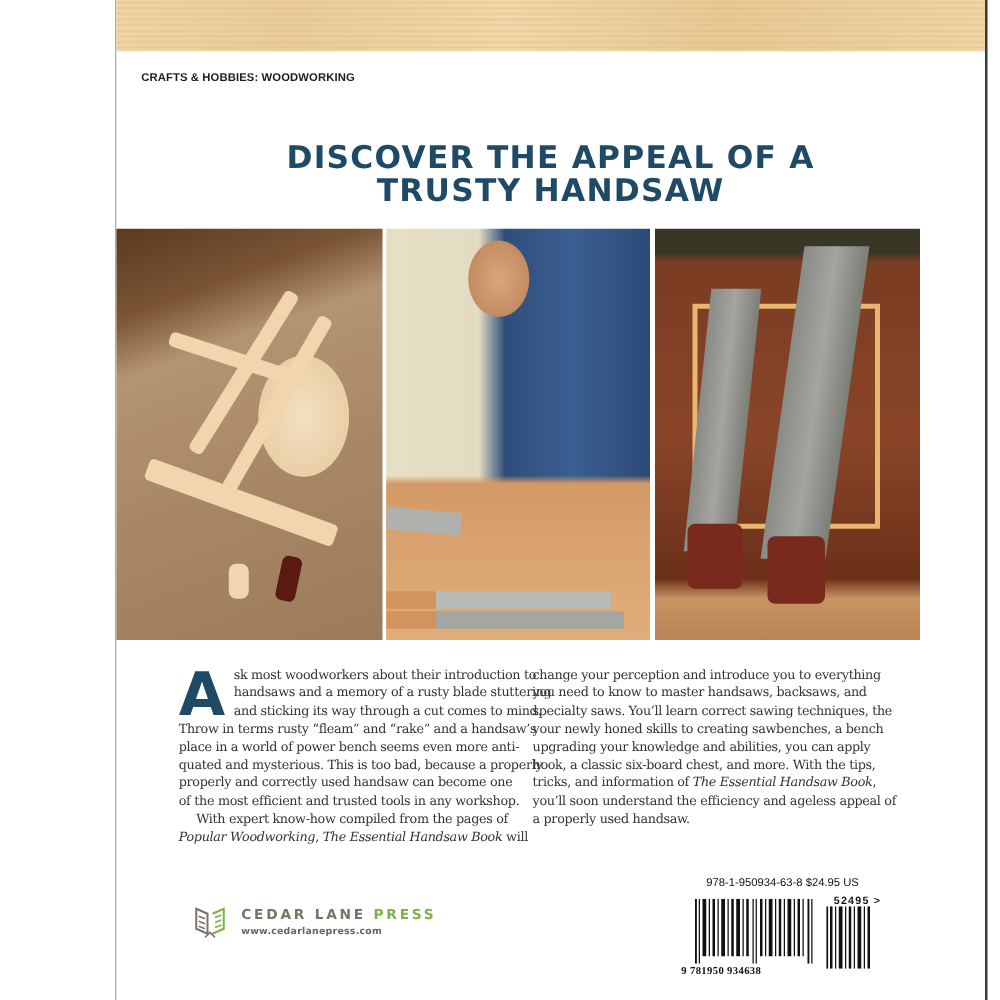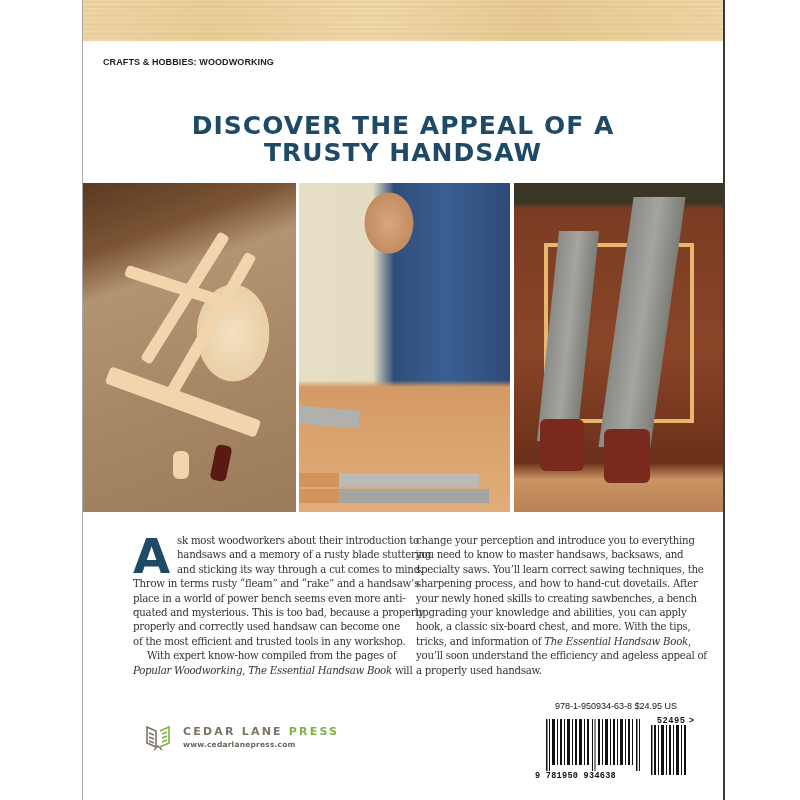--- a/index.html
+++ b/index.html
@@ -1,22 +1,22 @@
 <!DOCTYPE html>
 <html><head>
   <meta charset="utf-8">
   <style>
     * { box-sizing: border-box; margin: 0; padding: 0; }
     html, body { width: 800px; height: 800px; background: #ffffff; overflow: hidden; }
     body { position: relative; font-family: "DejaVu Serif", serif; }
 
     .page {
       position: absolute;
-      left: 82px; top: 0;
-      width: 643px; height: 800px;
+      left: 92px; top: 0;
+      width: 698px; height: 800px;
       background: #ffffff;
       border-left: 1px solid #a9a9a9;
       border-right: 2px solid #3a3a3a;
       overflow: hidden;
     }
 
     .wood-band {
       position: absolute; left: 0; top: 0; width: 100%; height: 41px;
       background:
         repeating-linear-gradient(180deg,
@@ -115,21 +115,21 @@
     }
     .addon-code {
       position: absolute; left: 122px; top: 20px;
       font-family: "Liberation Sans", sans-serif; font-weight: bold; font-size: 8.5px;
       letter-spacing: 1px; color: #111; white-space: nowrap;
     }
     .bars-main { position: absolute; left: 11px; top: 24px; width: 96px; height: 52px; }
     .bars-addon { position: absolute; left: 116px; top: 30px; width: 37px; height: 50px; }
     .barcode-digits {
       position: absolute; left: 0px; top: 76px;
-      font-family: Liberation Mono, monospace; font-weight: bold; font-size: 8.5px;
+      font-family: Liberation Serif, serif; font-weight: bold; font-size: 8.5px;
       color: #111; white-space: nowrap; letter-spacing: 0.3px;
     }
   </style>
 </head>
 <body>
 
 <div class="page">
 
   <div class="wood-band"></div>
 
@@ -174,21 +174,20 @@
     <span class="line">properly and correctly used handsaw can become one</span>
     <span class="line">of the most efficient and trusted tools in any workshop.</span>
     <span class="line indent">With expert know-how compiled from the pages of</span>
     <span class="line"><em>Popular Woodworking</em><span>, </span><em>The Essential Handsaw Book</em><span> will</span></span>
   </div>
 
   <div class="body-text col-right">
     <span class="line">change your perception and introduce you to everything</span>
     <span class="line">you need to know to master handsaws, backsaws, and</span>
     <span class="line">specialty saws. You’ll learn correct sawing techniques, the</span>
-    <span class="line">sharpening process, and how to hand-cut dovetails. After</span>
     <span class="line">your newly honed skills to creating sawbenches, a bench</span>
     <span class="line">upgrading your knowledge and abilities, you can apply</span>
     <span class="line">hook, a classic six-board chest, and more. With the tips,</span>
     <span class="line"><span>tricks, and information of </span><em>The Essential Handsaw Book</em><span>,</span></span>
     <span class="line">you’ll soon understand the efficiency and ageless appeal of</span>
     <span class="line">a properly used handsaw.</span>
   </div>
 
   <div class="publisher">
     <svg class="publisher-logo" viewBox="0 0 30 28">

